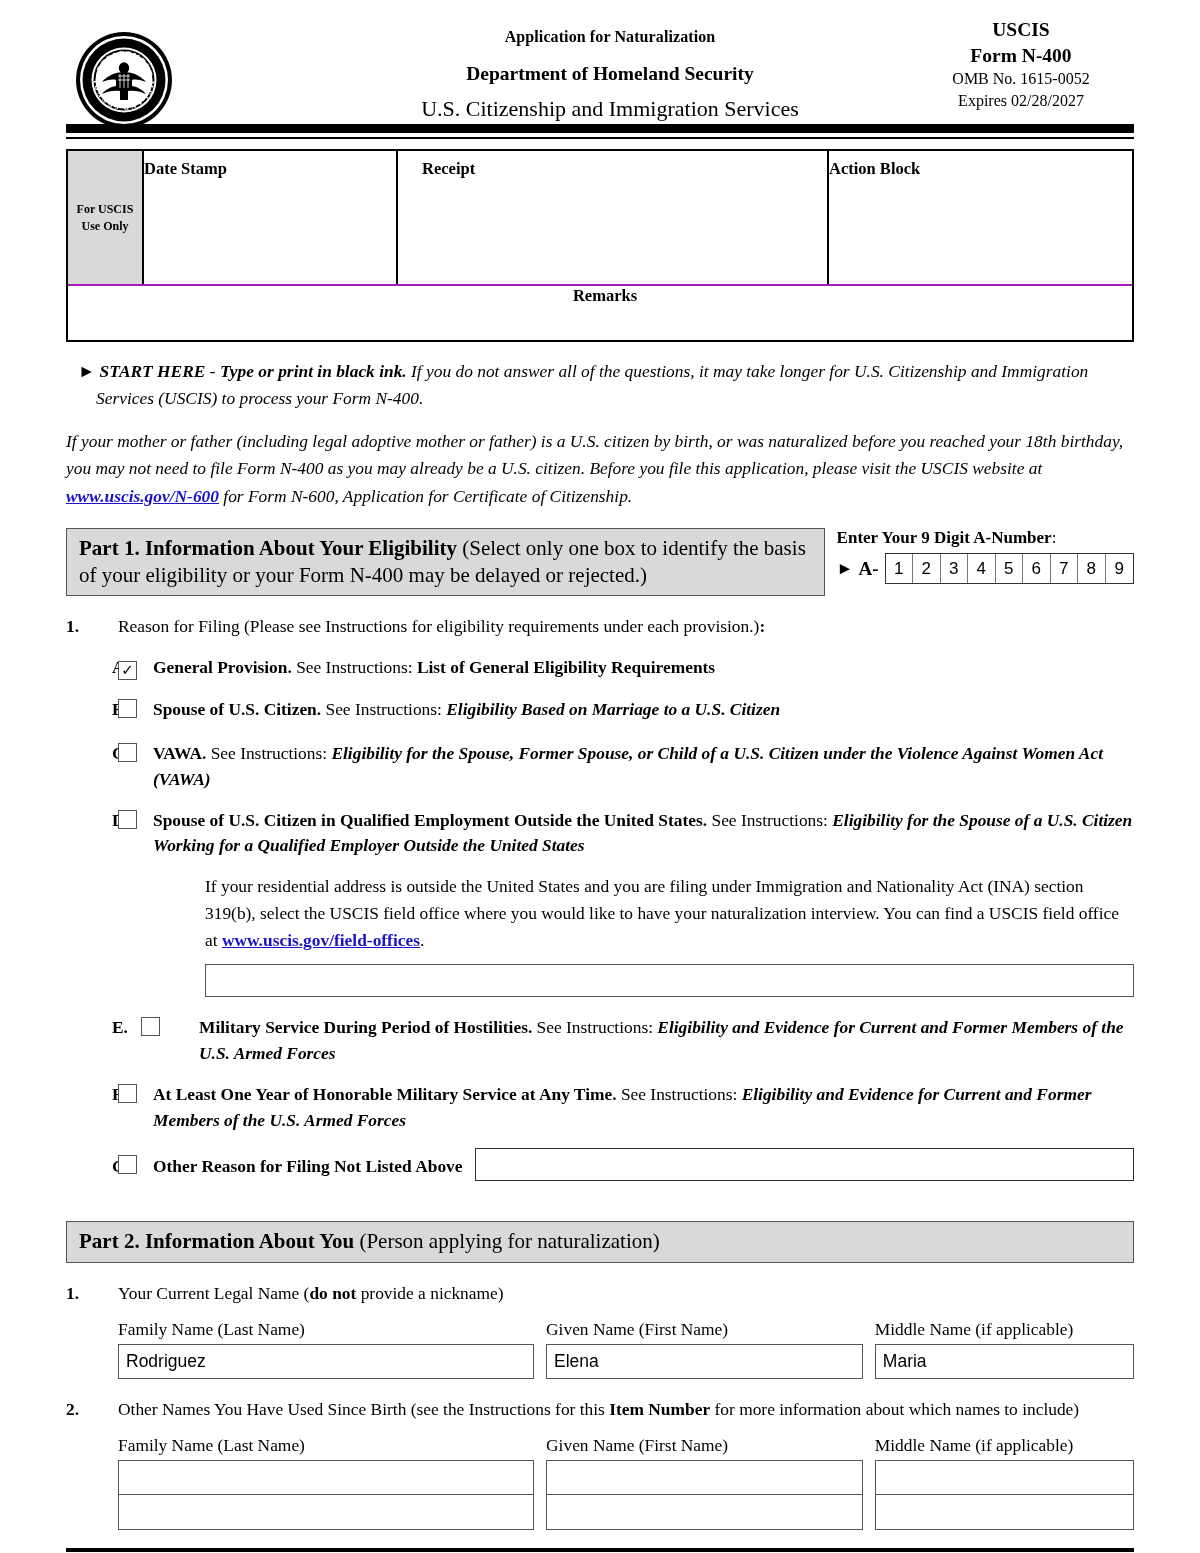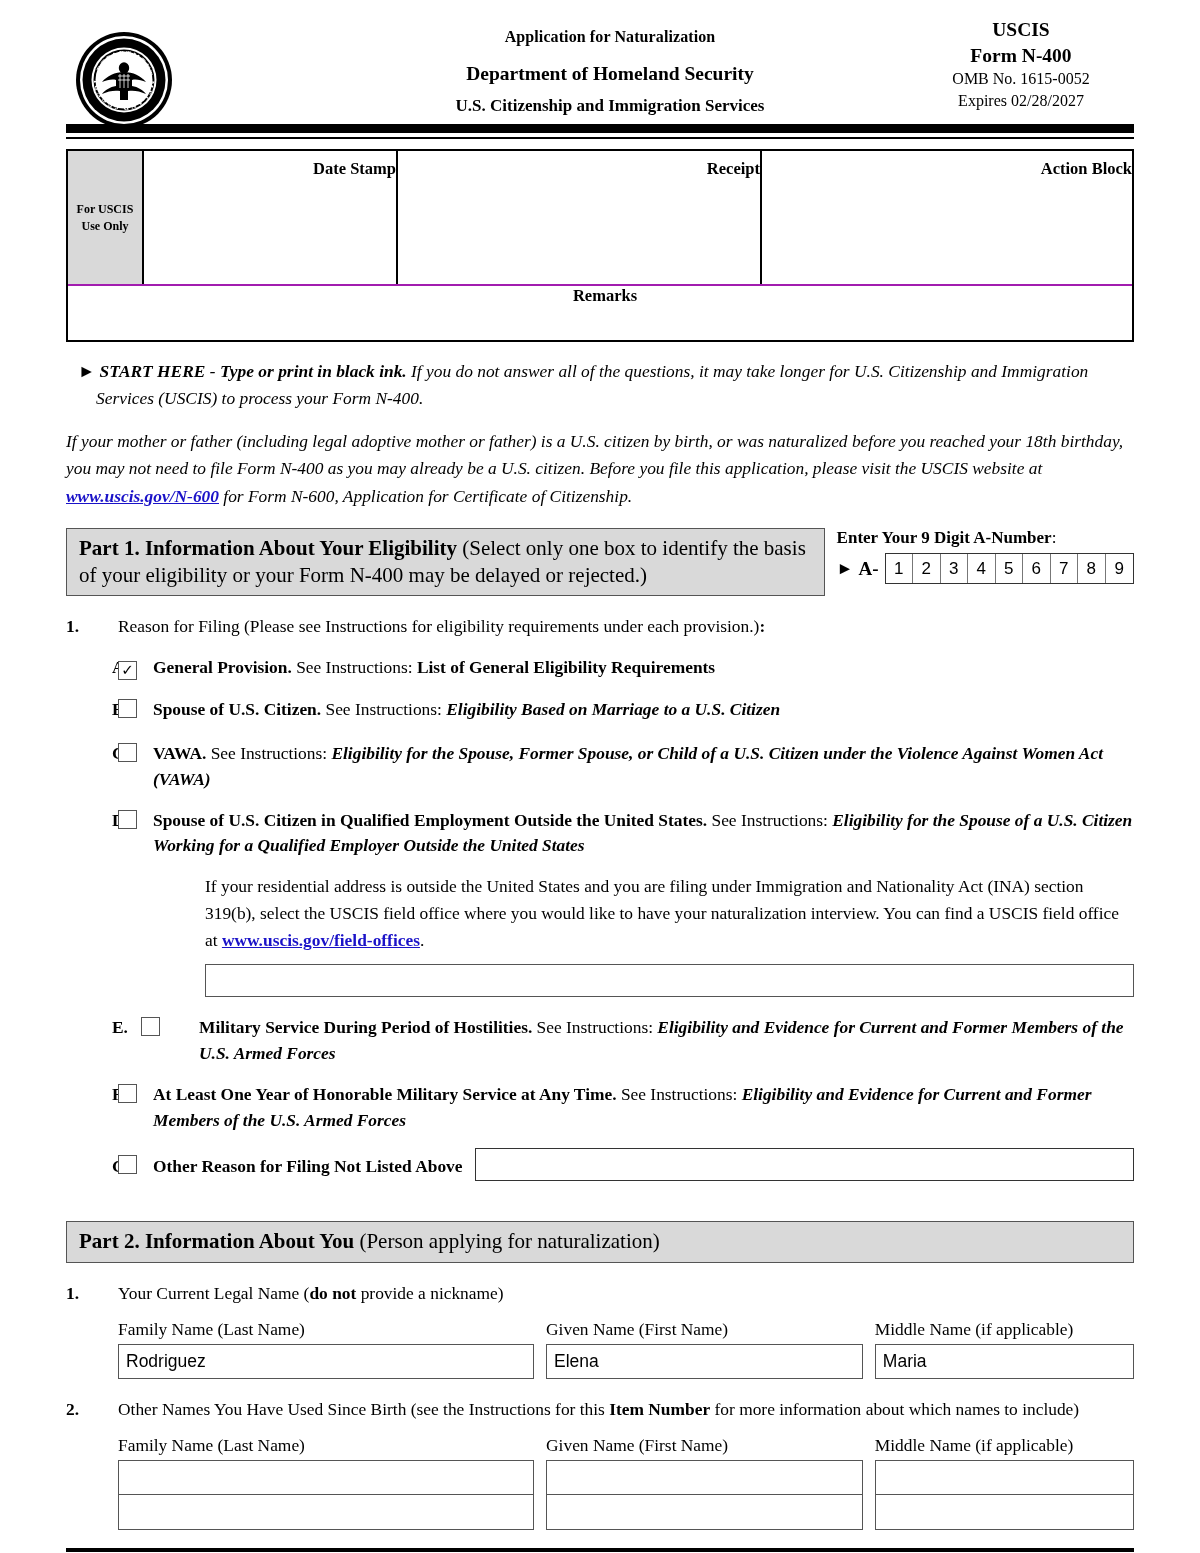--- a/index.html
+++ b/index.html
@@ -14,42 +14,42 @@
     overflow: hidden;
   }
   .page { position: relative; width: 1200px; height: 1553px; padding: 0 66px; }
 
   
   .header { position: relative; height: 112px; padding-top: 28px; }
   .seal { position: absolute; left: 8px; top: 30px; width: 104px; height: 100px; }
   .title-block { text-align: center; padding-left: 20px; }
   .form-title { font-size: 16px; font-weight: bold; letter-spacing: .1px; line-height: 1.1; }
   .dhs-line { font-size: 19.5px; font-weight: bold; margin-top: 17px; }
-  .uscis-line { font-size: 17px; margin-top: 11px; font-weight: bold; }
+  .uscis-line { font-size: 22px; margin-top: 11px; }
   .hdr-right { position: absolute; right: 8px; top: 17px; width: 210px; text-align: center; line-height: 1.32; }
   .hdr-right .b { font-size: 19.5px; font-weight: bold; }
   .hdr-right .n { font-size: 16px; }
 
   .rule-thick { height: 9px; background: #000; margin-top: 12px; }
   .rule-thin { height: 2px; background: #000; margin-top: 4px; }
 
   
   .use-table { margin-top: 10px; border: 2px solid #000; width: 100%; }
   .use-row { display: flex; }
   .use-left {
     width: 76px; background: #d9d9d9; border-right: 2px solid #000;
     font-weight: bold; font-size: 12px; text-align: center;
     display: flex; flex-direction: column; justify-content: center;
     line-height: 1.38; padding: 16px 0;
   }
   .use-cell { border-right: 2px solid #000; padding-top: 8px; min-height: 133px; }
   .use-cell:last-child { border-right: none; }
-  .use-cell .cap { text-align: right; font-weight: bold; font-size: 16.5px; }
+  .use-cell .cap { text-align: left; font-weight: bold; font-size: 16.5px; }
   .c-date { width: 254px; }
-  .c-receipt { width: 364px; }
+  .c-receipt { width: 431px; padding-left: 24px; }
   .c-action { flex: 1; }
   .remarks-row { border-top: 2px solid #a21caf; min-height: 56px; padding: 0 0 0 10px; text-align: center; }
   .remarks-row .cap { font-weight: bold; font-size: 16.5px; }
 
   
   .para { font-size: 17.4px; line-height: 1.56; margin-top: 16px; font-style: italic; }
   .indent-1 { padding-left: 26px; text-indent: -26px; }
   b, .bld { font-weight: bold; }
   .bi { font-weight: bold; font-style: italic; }
   a.link { color: #1a12c8; font-weight: bold; text-decoration: underline; }

